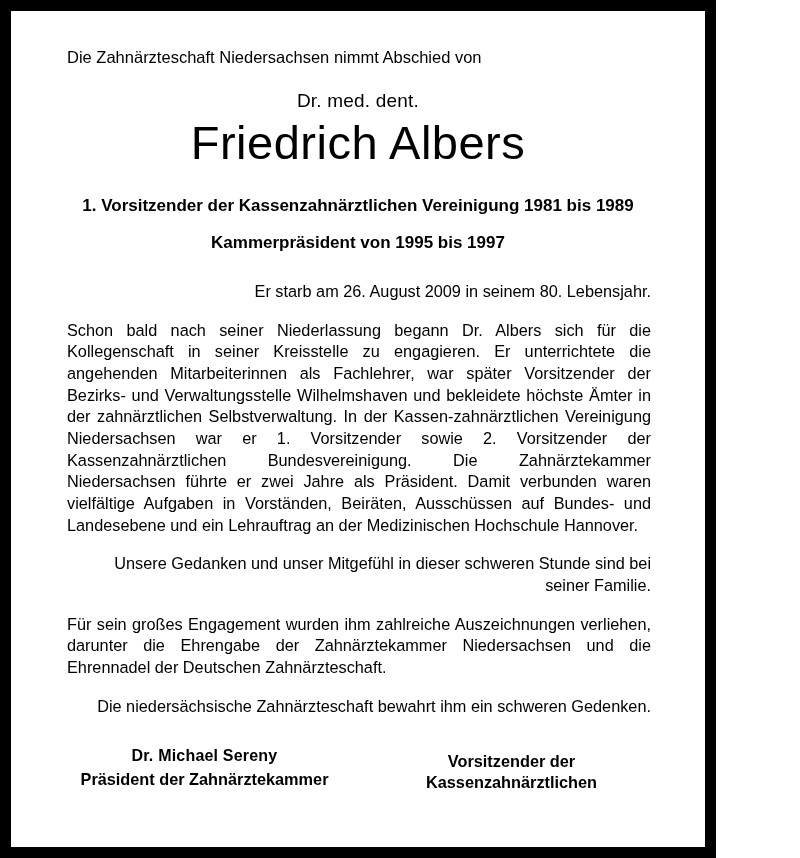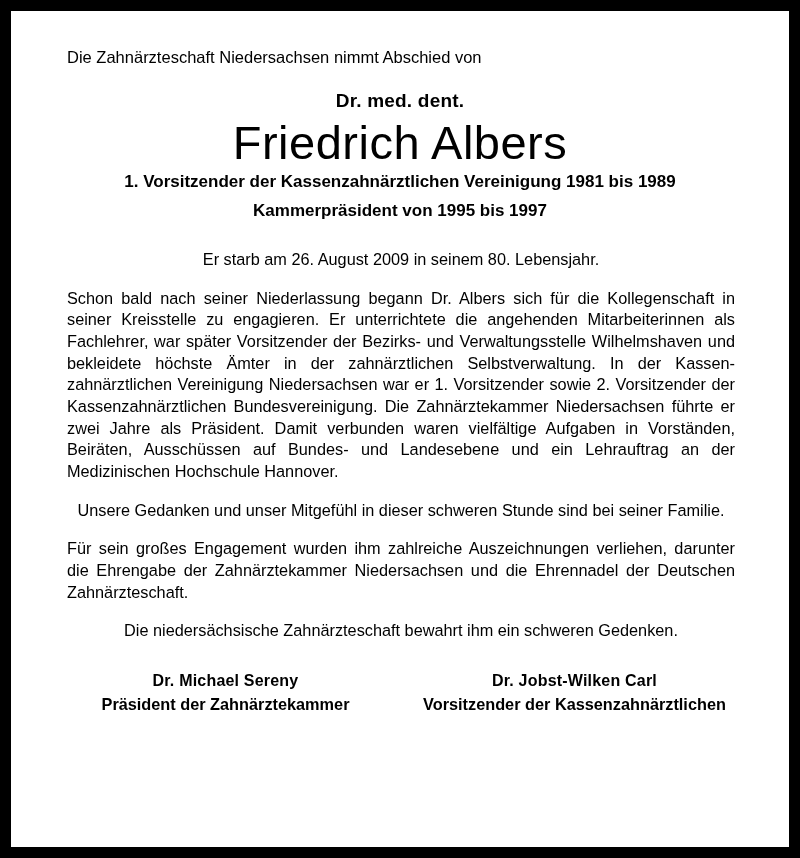--- a/index.html
+++ b/index.html
@@ -9,72 +9,72 @@
   }
   body {
     width: 800px;
     height: 858px;
     font-family: "Liberation Sans", sans-serif;
     color: #000000;
     overflow: hidden;
   }
   .obituary-frame {
     box-sizing: border-box;
-    width: 800px;
+    width: 716px;
     height: 858px;
     border: 11px solid #000000;
     background: #ffffff;
     padding: 30px 44px 18px 44px;
   }
   .intro-line {
     font-size: 16.5px;
     line-height: 1.25;
     margin: 6px 0 0 12px;
   }
   .title-block {
     text-align: center;
     margin-top: 22px;
   }
   .honorific {
     font-size: 19px;
-    font-weight: bold;
+    font-weight: normal;
     letter-spacing: 0.2px;
   }
   .deceased-name {
     font-size: 47px;
     font-weight: normal;
     letter-spacing: 0.5px;
     margin-top: 6px;
     line-height: 1.05;
   }
   .role-line {
     font-size: 17px;
     font-weight: bold;
-    margin-top: 4px;
+    margin-top: 28px;
     line-height: 1.35;
   }
   .role-line.second {
-    margin-top: 6px;
+    margin-top: 14px;
   }
   .body-text {
     margin-top: 26px;
   }
   .para {
     font-size: 16.3px;
     line-height: 1.33;
     text-align: justify;
     margin: 0 0 17px 12px;
     margin-right: 10px;
     hyphens: manual;
   }
   .para:last-child {
     margin-bottom: 0;
   }
   .para.no-justify {
-    text-align: center;
+    text-align: right;
   }
   .signatures {
     display: flex;
     margin-top: 30px;
   }
   .sig-col {
     flex: 1;
     text-align: center;
   }
   .sig-col.left {
@@ -114,19 +114,18 @@
     <p class="para no-justify">Die niedersächsische Zahnärzteschaft bewahrt ihm ein schweren Gedenken.</p>
   </div>
 
   <div class="signatures">
     <div class="sig-col left">
       <div class="sig-name">Dr. Michael Sereny</div>
       <div class="sig-role">Präsident der Zahnärztekammer</div>
 
     </div>
     <div class="sig-col">
-      <div class="sig-name">Dr. Jobst-Wilken Carl</div>
       <div class="sig-role">Vorsitzender der Kassenzahnärztlichen</div>
 
     </div>
   </div>
 
 </div>
 
 </body></html>

